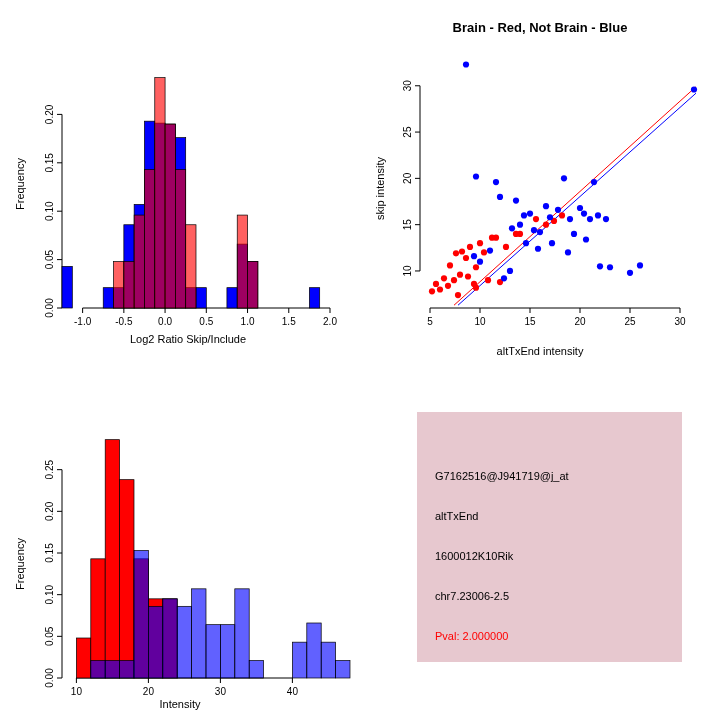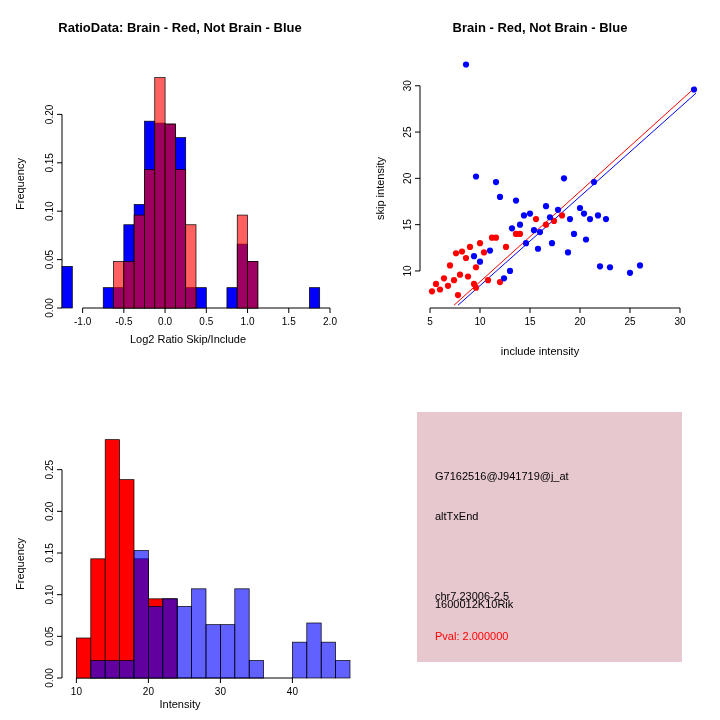--- a/index.html
+++ b/index.html
@@ -13,21 +13,20 @@
   .infobox{background:#e7c8cf;}
   .infotext{font-size:11px;color:#000;white-space:nowrap;}
   .infotext.pval{color:#ff0000;}
 </style>
 </head>
 <body>
 
 <div class="page">
 
   <div class="panel" style="left:0;top:0;width:360px;height:360px;">
-    <div class="title" style="position:absolute;left:0;top:20px;width:360px;">RatioData: Brain - Red, Not Brain - Blue</div>
     <svg id="svg-hist-ratio" width="360" height="340" style="position:absolute;left:0;top:18px;">
         <line x1="82.61538461538461" y1="290" x2="330" y2="290" stroke="#000" stroke-width="1"></line>
         <line x1="82.61538461538461" y1="290" x2="82.61538461538461" y2="295" stroke="#000" stroke-width="1"></line>
         <text x="82.61538461538461" y="307" text-anchor="middle" font-family="Liberation Sans, sans-serif" font-size="10" fill="#000">-1.0</text>
         <line x1="123.84615384615384" y1="290" x2="123.84615384615384" y2="295" stroke="#000" stroke-width="1"></line>
         <text x="123.84615384615384" y="307" text-anchor="middle" font-family="Liberation Sans, sans-serif" font-size="10" fill="#000">-0.5</text>
         <line x1="165.0769230769231" y1="290" x2="165.0769230769231" y2="295" stroke="#000" stroke-width="1"></line>
         <text x="165.0769230769231" y="307" text-anchor="middle" font-family="Liberation Sans, sans-serif" font-size="10" fill="#000">0.0</text>
         <line x1="206.3076923076923" y1="290" x2="206.3076923076923" y2="295" stroke="#000" stroke-width="1"></line>
         <text x="206.3076923076923" y="307" text-anchor="middle" font-family="Liberation Sans, sans-serif" font-size="10" fill="#000">0.5</text>
@@ -169,21 +168,21 @@
         <circle cx="334" cy="71.48148148148147" r="3.1" fill="#0000ff"></circle>
         <circle cx="144" cy="260.3703703703704" r="3.1" fill="#0000ff"></circle>
         <circle cx="150" cy="252.96296296296296" r="3.1" fill="#0000ff"></circle>
         <circle cx="130" cy="232.5925925925926" r="3.1" fill="#0000ff"></circle>
         <circle cx="120" cy="243.7037037037037" r="3.1" fill="#0000ff"></circle>
         <circle cx="114" cy="238.14814814814815" r="3.1" fill="#0000ff"></circle>
         <circle cx="178" cy="230.74074074074073" r="3.1" fill="#0000ff"></circle>
         <circle cx="208" cy="234.44444444444446" r="3.1" fill="#0000ff"></circle>
         <circle cx="226" cy="221.48148148148147" r="3.1" fill="#0000ff"></circle>
       </svg>
-    <div class="axlabel" style="position:absolute;left:0;top:345px;width:360px;">include intensity</div>
+    <div class="axlabel" style="position:absolute;left:0;top:345px;width:360px;">altTxEnd intensity</div>
     <div class="ylabel" style="position:absolute;left:14px;top:220px;">skip intensity</div>
   </div>
 
   <div class="panel" style="left:0;top:360px;width:400px;height:360px;">
     <svg id="svg-hist-intensity" width="380" height="330" style="position:absolute;left:0;top:30px;">
         <line x1="76.4" y1="288" x2="292.4" y2="288" stroke="#000" stroke-width="1"></line>
         <line x1="76.4" y1="288" x2="76.4" y2="293" stroke="#000" stroke-width="1"></line>
         <text x="76.4" y="305" text-anchor="middle" font-family="Liberation Sans, sans-serif" font-size="10" fill="#000">10</text>
         <line x1="148.39999999999998" y1="288" x2="148.39999999999998" y2="293" stroke="#000" stroke-width="1"></line>
         <text x="148.39999999999998" y="305" text-anchor="middle" font-family="Liberation Sans, sans-serif" font-size="10" fill="#000">20</text>
@@ -228,18 +227,18 @@
         <rect x="321.2" y="252.16666666666666" width="14.399999999999977" height="35.83333333333334" fill="#0000ff" fill-opacity="0.62" stroke="#000" stroke-width="0.7"></rect>
         <rect x="335.59999999999997" y="270.5" width="14.400000000000034" height="17.5" fill="#0000ff" fill-opacity="0.62" stroke="#000" stroke-width="0.7"></rect>
       </svg>
     <div class="axlabel" style="position:absolute;left:0;top:338px;width:360px;">Intensity</div>
     <div class="ylabel" style="position:absolute;left:14px;top:230px;">Frequency</div>
   </div>
 
   <div class="panel infobox" style="left:417px;top:412px;width:265px;height:250px;">
     <div class="infotext" style="position:absolute;left:18px;top:58px;">G7162516@J941719@j_at</div>
     <div class="infotext" style="position:absolute;left:18px;top:98px;">altTxEnd</div>
-    <div class="infotext" style="position:absolute;left:18px;top:138px;margin-top:48px;">1600012K10Rik</div>
+    <div class="infotext" style="position:absolute;left:18px;top:138px;">1600012K10Rik</div>
     <div class="infotext" style="position:absolute;left:18px;top:178px;">chr7.23006-2.5</div>
     <div class="infotext pval" style="position:absolute;left:18px;top:218px;text-align:right;">Pval: 2.000000</div>
   </div>
 
 </div>
 
 </body></html>

